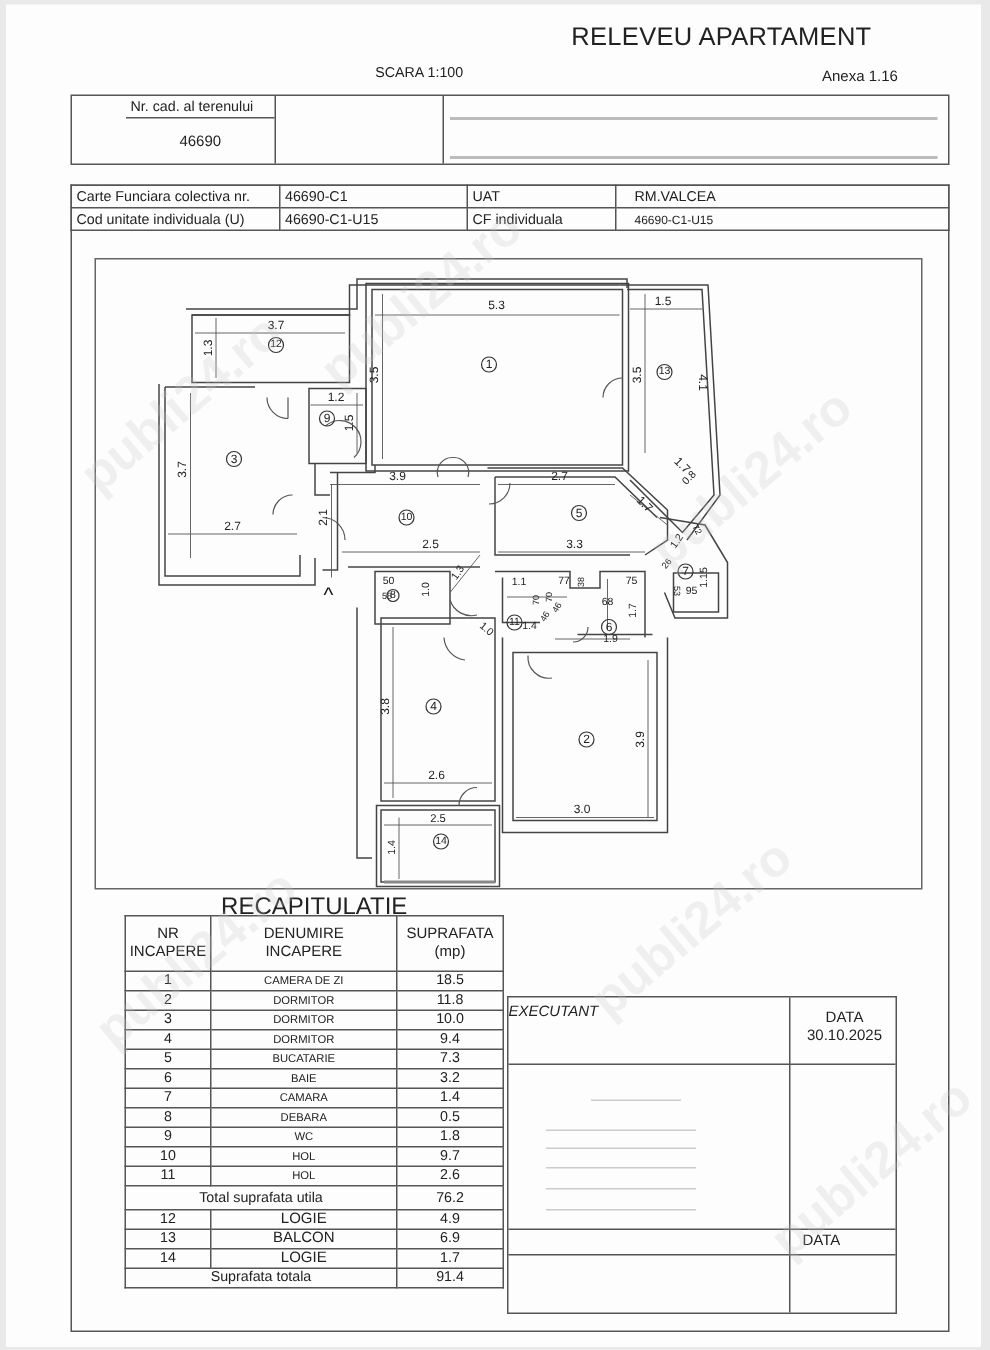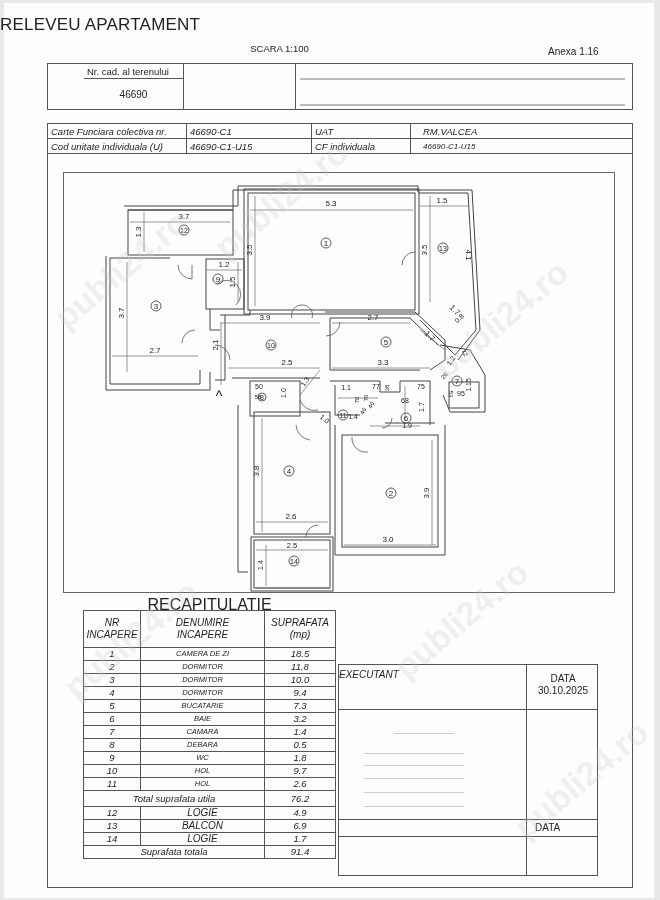--- a/index.html
+++ b/index.html
@@ -1,23 +1,23 @@
 <!DOCTYPE html>
 <html><head>
 <meta charset="utf-8">
 <style>
   html, body { margin:0; padding:0; }
   body { width:660px; height:900px; background:#e9e9e9; position:relative; overflow:hidden;
          font-family:"Liberation Sans", sans-serif; color:#222; }
   .page { position:absolute; left:4px; top:3px; width:650px; height:895px; background:#fdfdfd; }
   .abs { position:absolute; }
-  .title { left:0; width:556px; top:15px; text-align:left; font-size:17px; letter-spacing:0.2px; }
+  .title { left:0; width:556px; top:15px; text-align:right; font-size:17px; letter-spacing:0.2px;padding-left:25px; }
   .scale { left:0; width:559px; top:43px; text-align:center; font-size:9.5px; }
   .anexa { left:548px; top:26px; font-size:10px;margin-top:20px; }
-  table { border-collapse:collapse;font-style:italic; }
+  table { border-collapse:collapse; }
   .cad { left:47px; top:63px; width:586px; height:47px; border:1px solid #555; box-sizing:border-box; }
   .cad .c1 { position:absolute; left:0; top:0; width:99px; height:100%; border-right:1px solid #555;margin-left:36px; }
   .cad .c1 .lbl { position:absolute; left:0; top:0; width:100%; height:15px; border-bottom:1px solid #555; font-size:9.5px; padding-left:3px; box-sizing:border-box; line-height:15px; }
   .cad .c1 .val { position:absolute; left:0; top:16px; width:100%; text-align:center; font-size:10px; line-height:30px; }
   .cad .c2 { position:absolute; left:99px; top:0; width:148px; height:100%; border-right:1px solid #555; }
   .cad .blur { position:absolute; left:252px; top:14px; width:325px; height:2px; background:#bbb; }
   .cad .blur2 { position:absolute; left:252px; top:40px; width:325px; height:2px; background:#bbb; }
   .frame { left:47px; top:123px; width:586px; height:765px; border:1px solid #555; box-sizing:border-box; }
   .info { left:47px; top:123px; width:586px; font-size:9.5px; }
   .info td { border:1px solid #555; height:14px; padding:0 3px; white-space:nowrap; }

